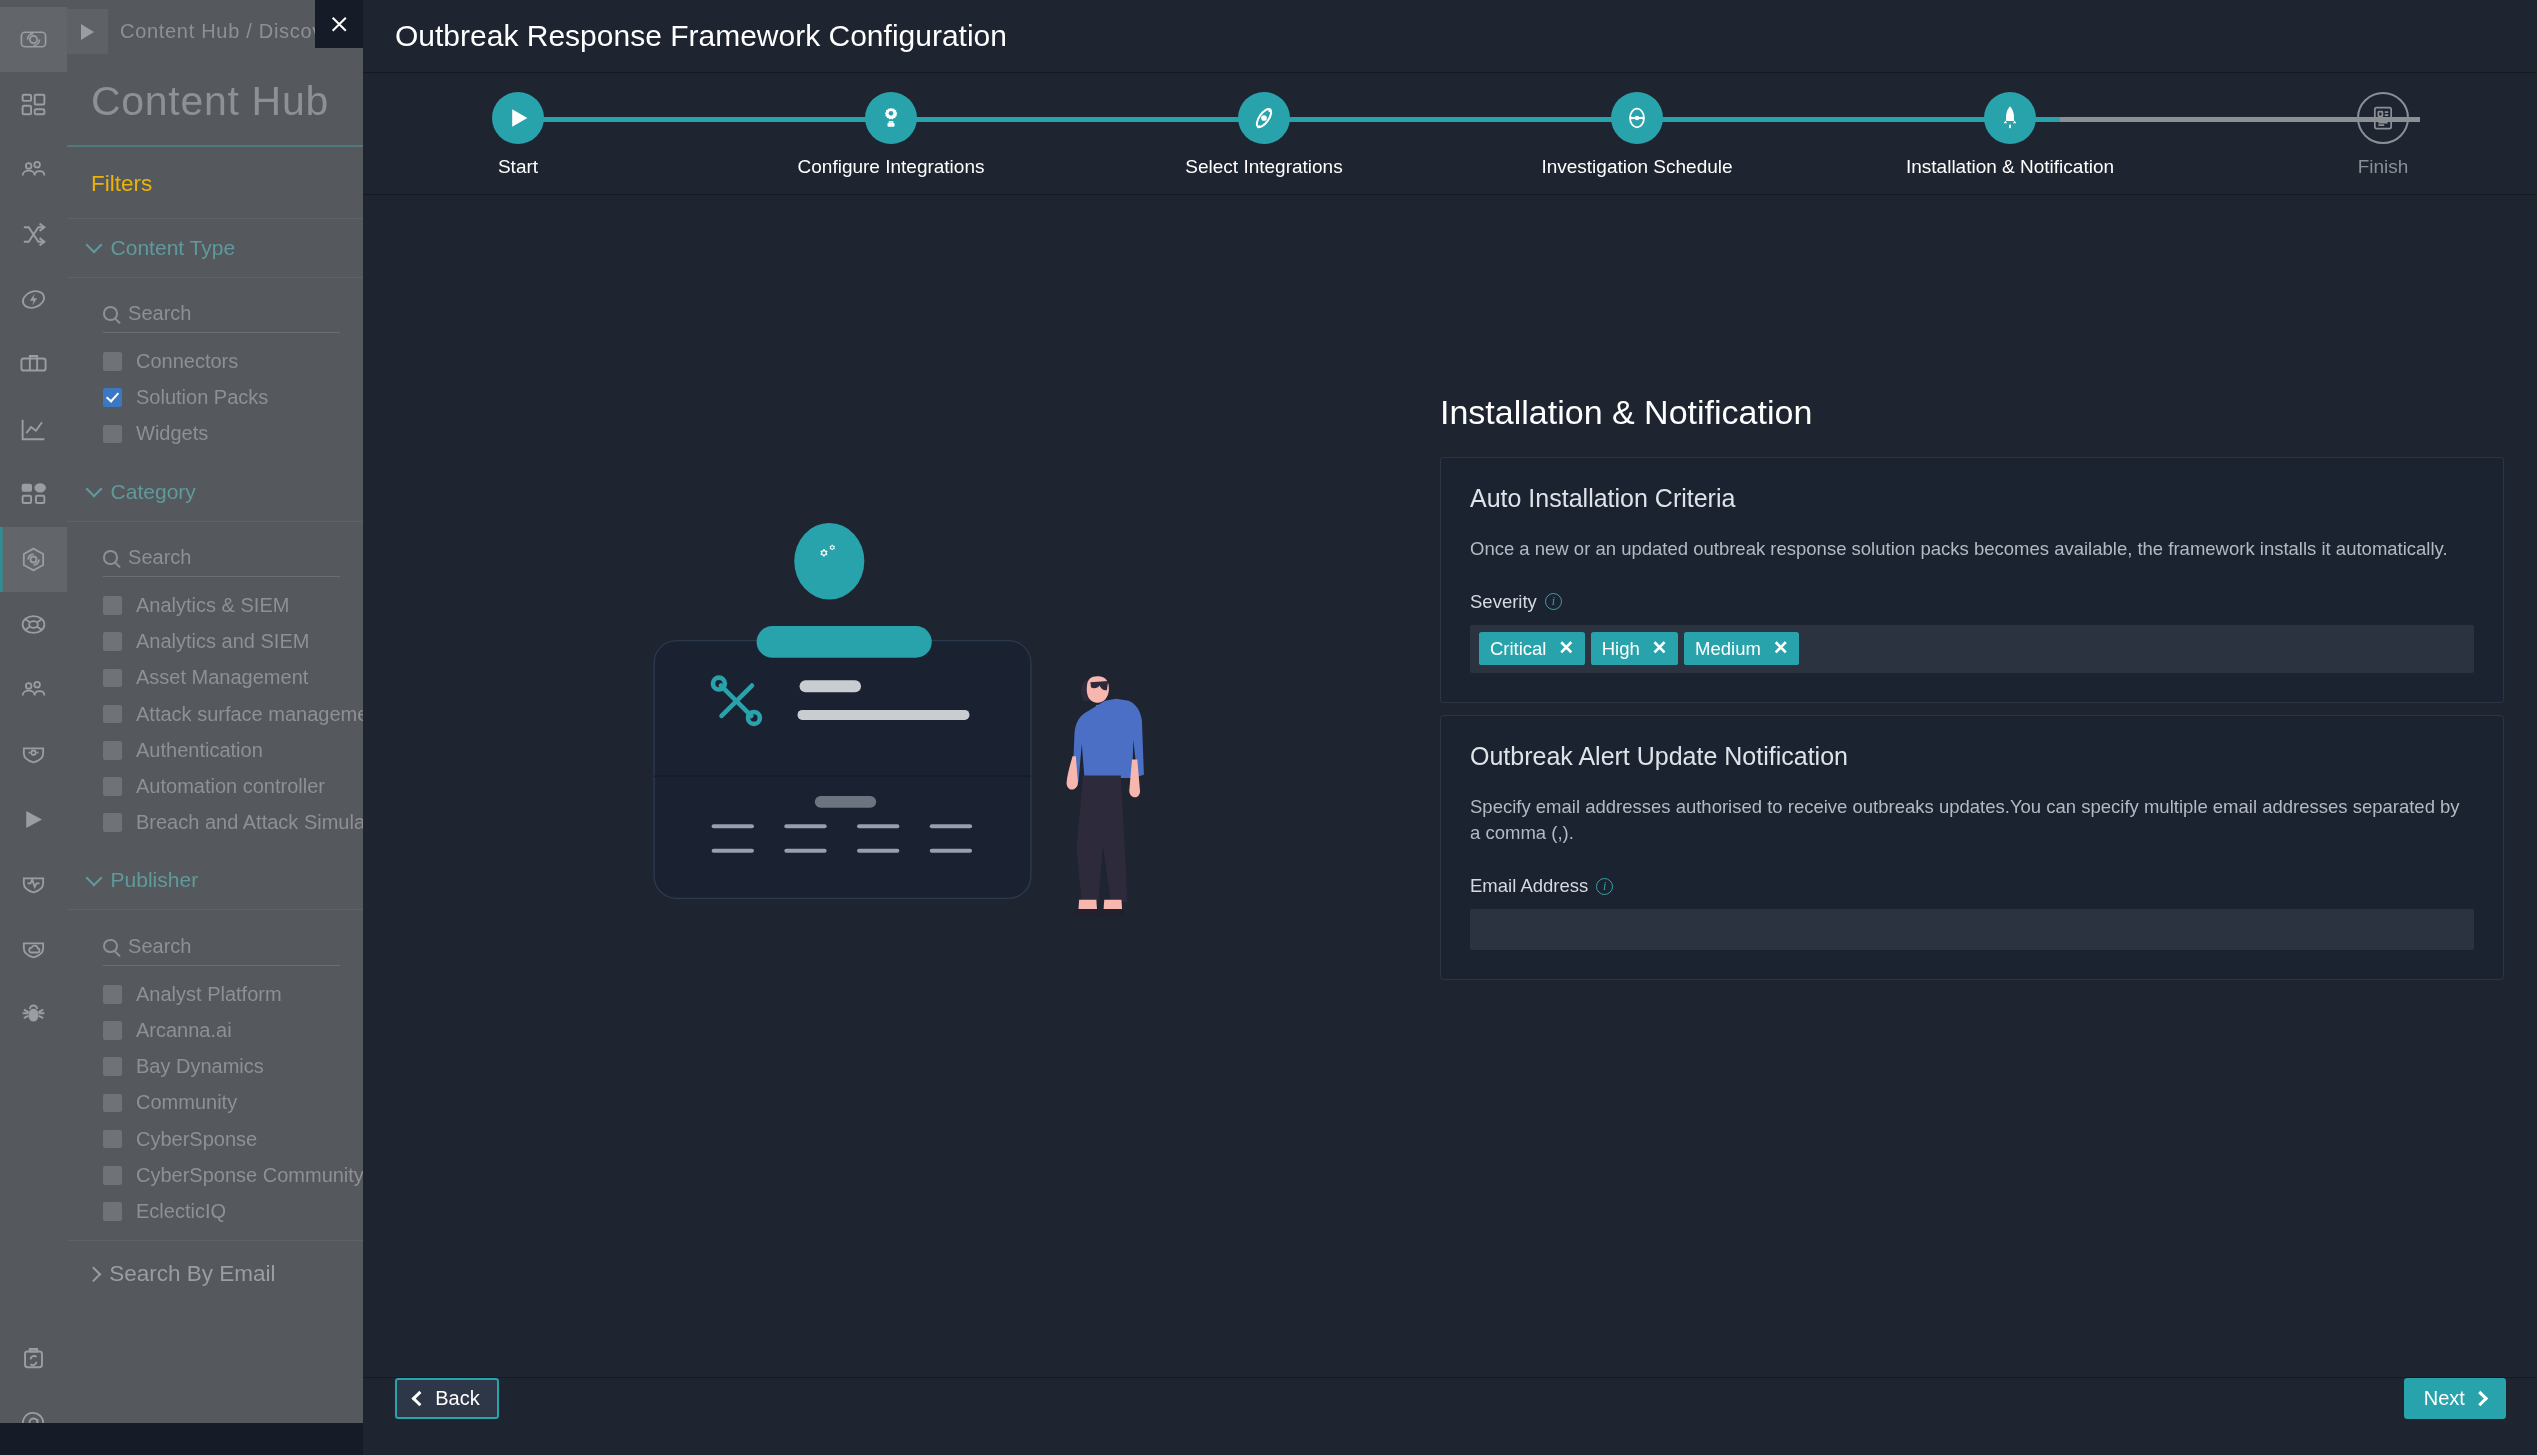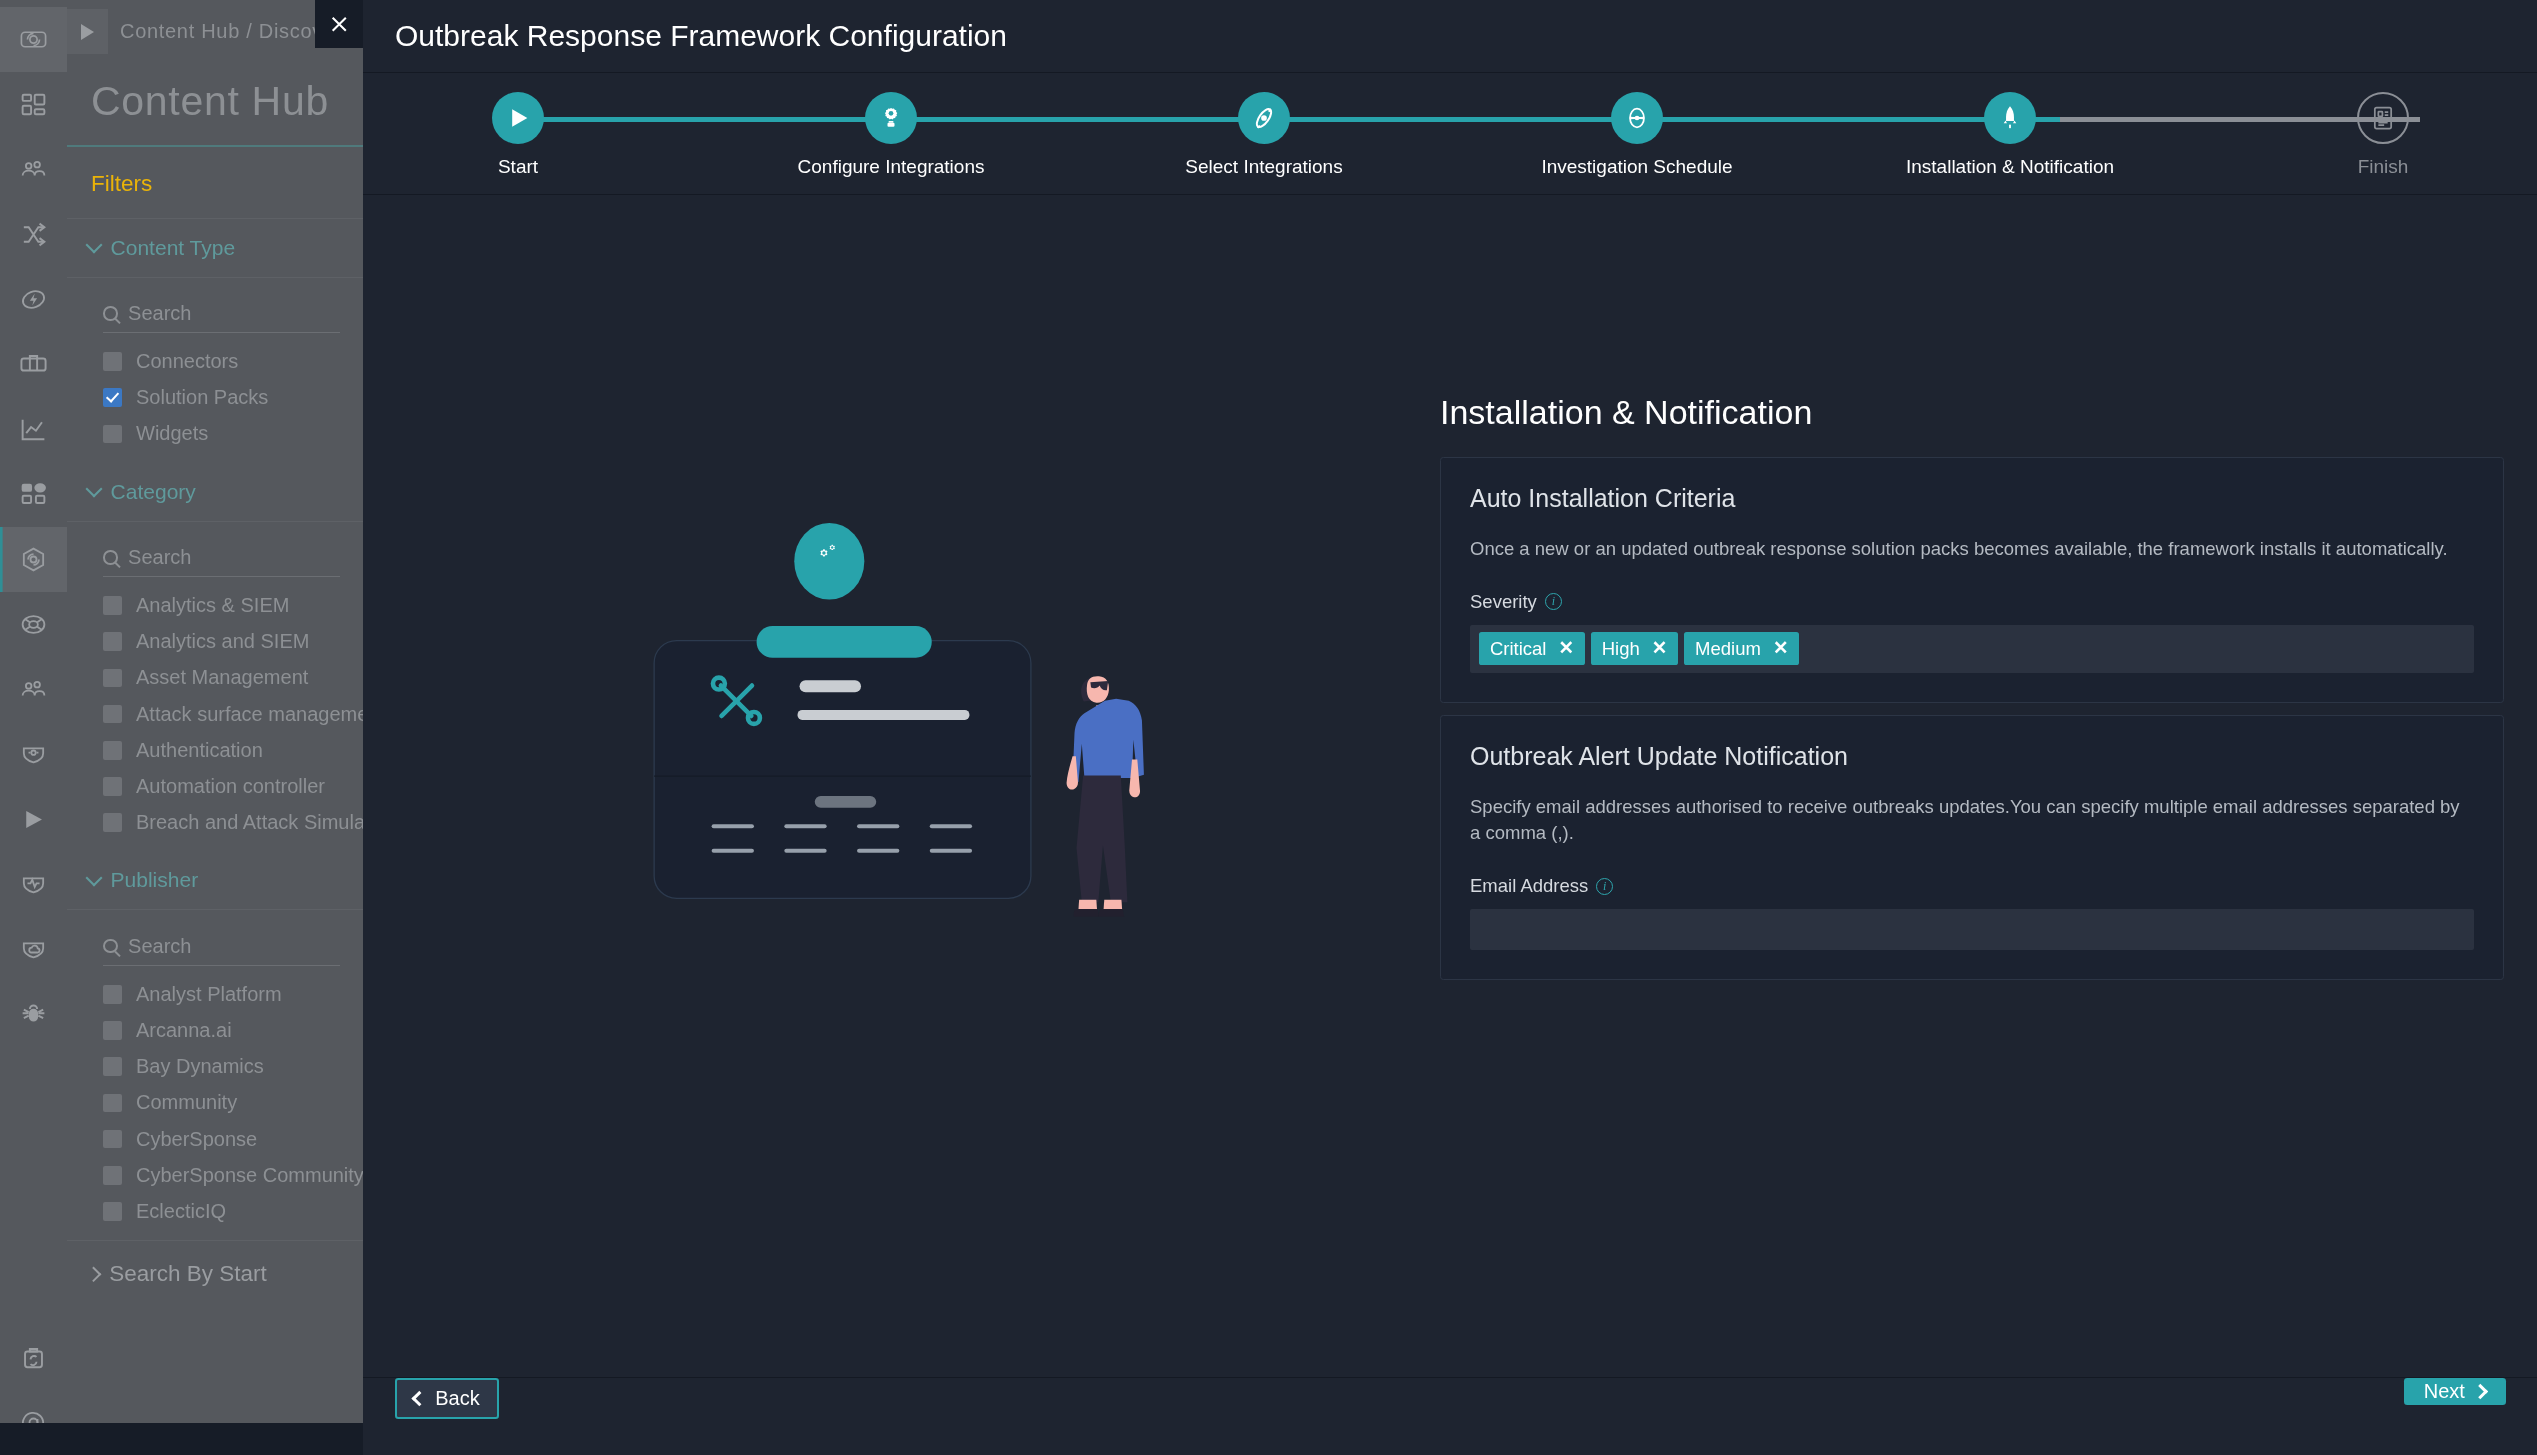--- a/index.html
+++ b/index.html
@@ -279,21 +279,21 @@
   #back-btn {
     background: #2e3747; border: 2px solid #28a3ab; border-radius: 3.3px;
     color: #ffffff; font-size: 20px;
     height: 41px; padding: 0 17px;
     display: flex; align-items: center; gap: 10.6px; cursor: pointer;
     font-family: "Liberation Sans", sans-serif;
   }
   #next-btn {
     background: #28a3ab; border: none; border-radius: 3.3px;
     color: #ffffff; font-size: 20px;
-    height: 27px; padding: 0 20px;
+    height: 41px; padding: 0 20px;
     display: flex; align-items: center; gap: 10.6px; cursor: pointer;
     font-family: "Liberation Sans", sans-serif;
   }
   .ar-l {
     width: 10.6px; height: 10.6px;
     border-left: 3.3px solid #fff; border-bottom: 3.3px solid #fff;
     transform: rotate(45deg);
   }
   .ar-r {
     width: 10.6px; height: 10.6px;
@@ -539,21 +539,21 @@
           <span>CyberSponse Community</span>
         </div>
       <div class="f-item">
           <span class="f-box"></span>
           <span>EclecticIQ</span>
         </div>
     </div>
 
     <div id="search-by-tags">
       <span class="chev-grey"></span>
-      <span>Search By Start</span>
+      <span>Search By Email</span>
     </div>
   </div>
 
   <div id="bg-rest"></div>
 </div>
 
 <div id="bottom-strip"></div>
 
 <div id="modal-close-tab">
   <svg viewBox="0 0 24 24" stroke="#ffffff" stroke-width="2.2">

